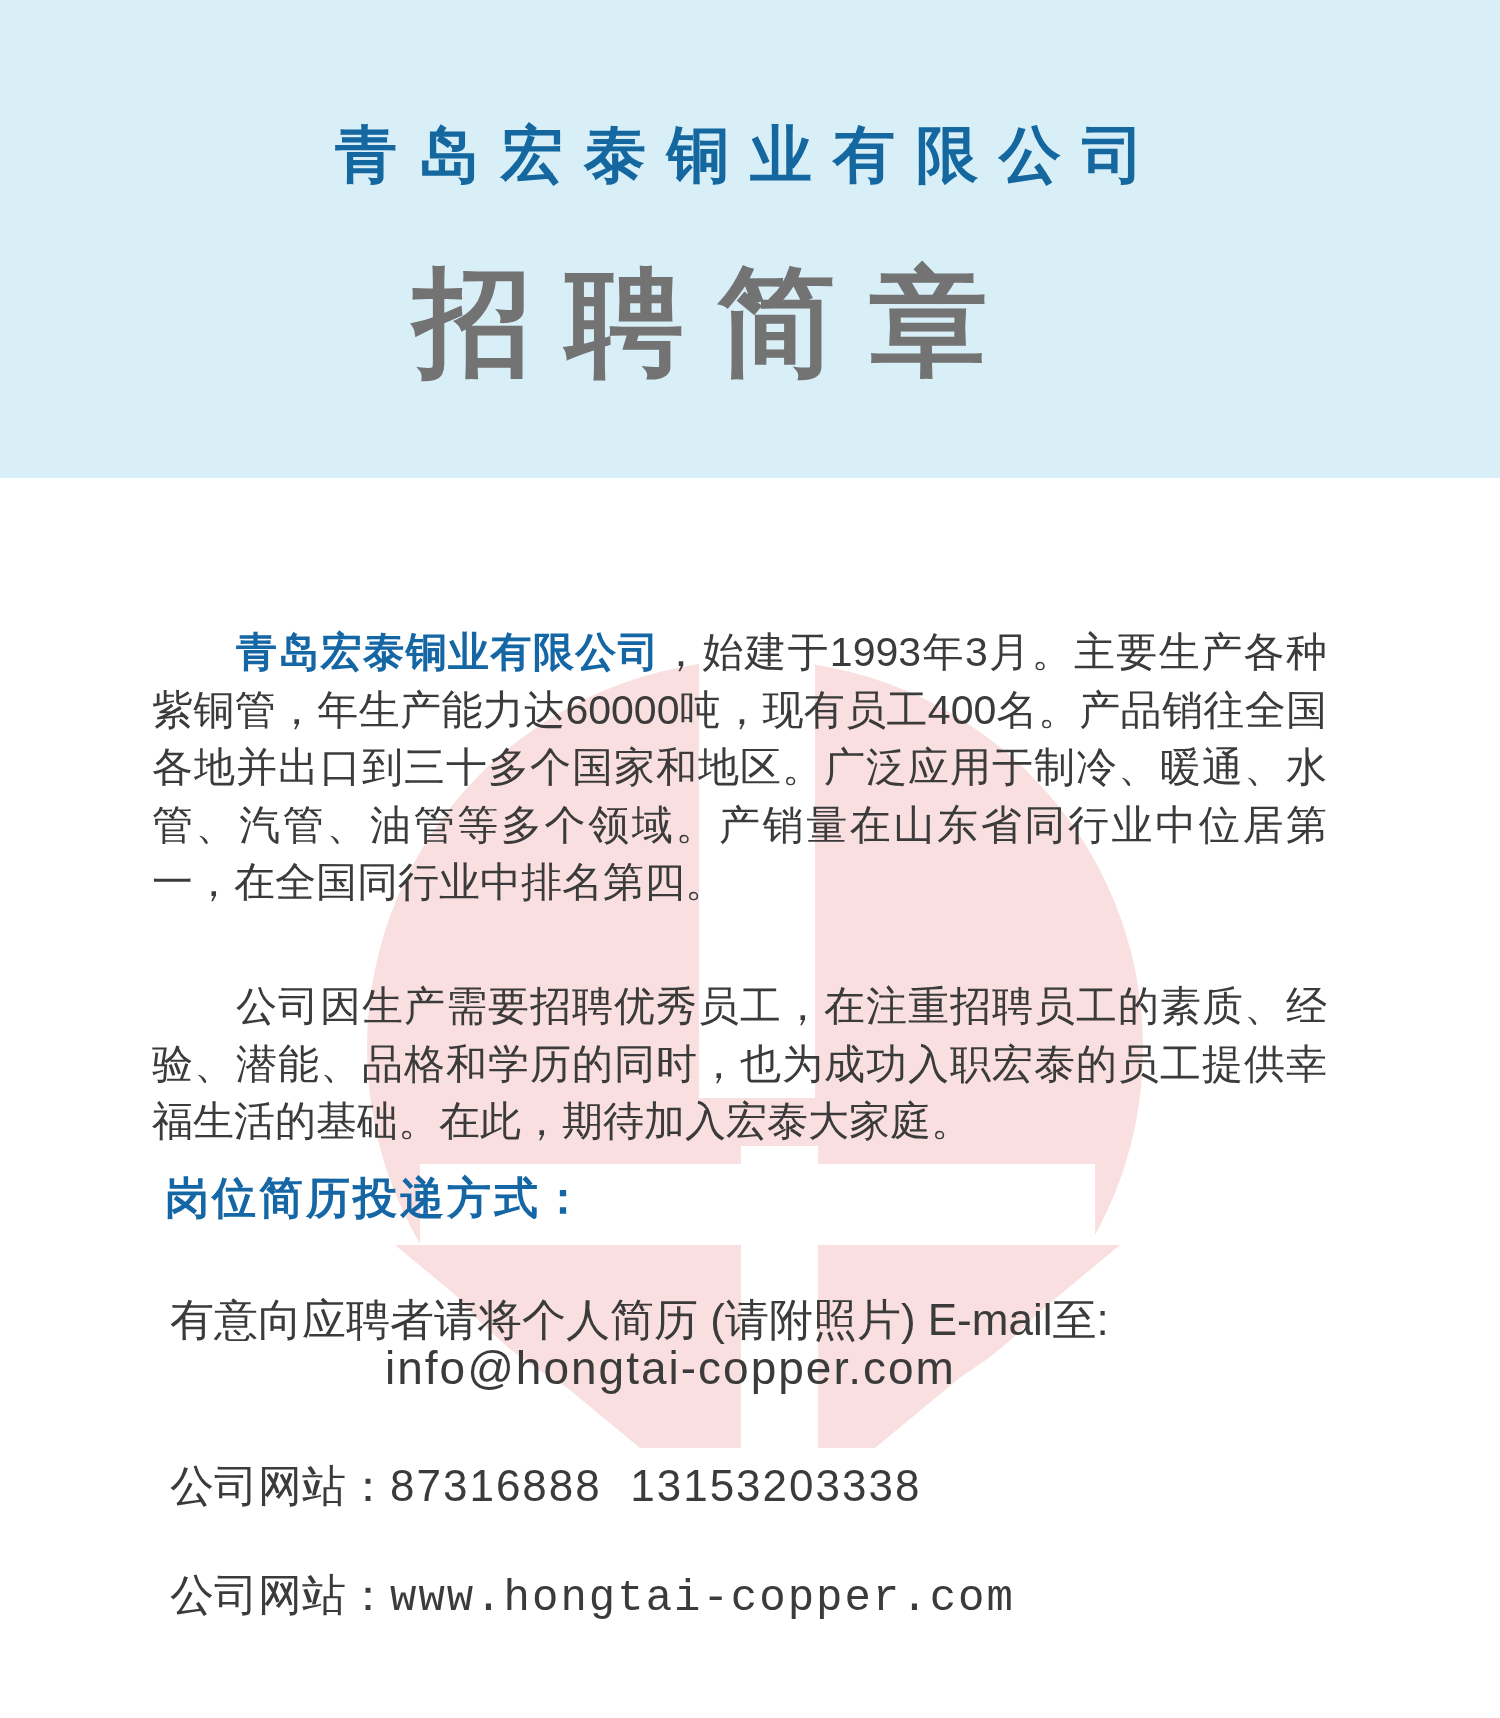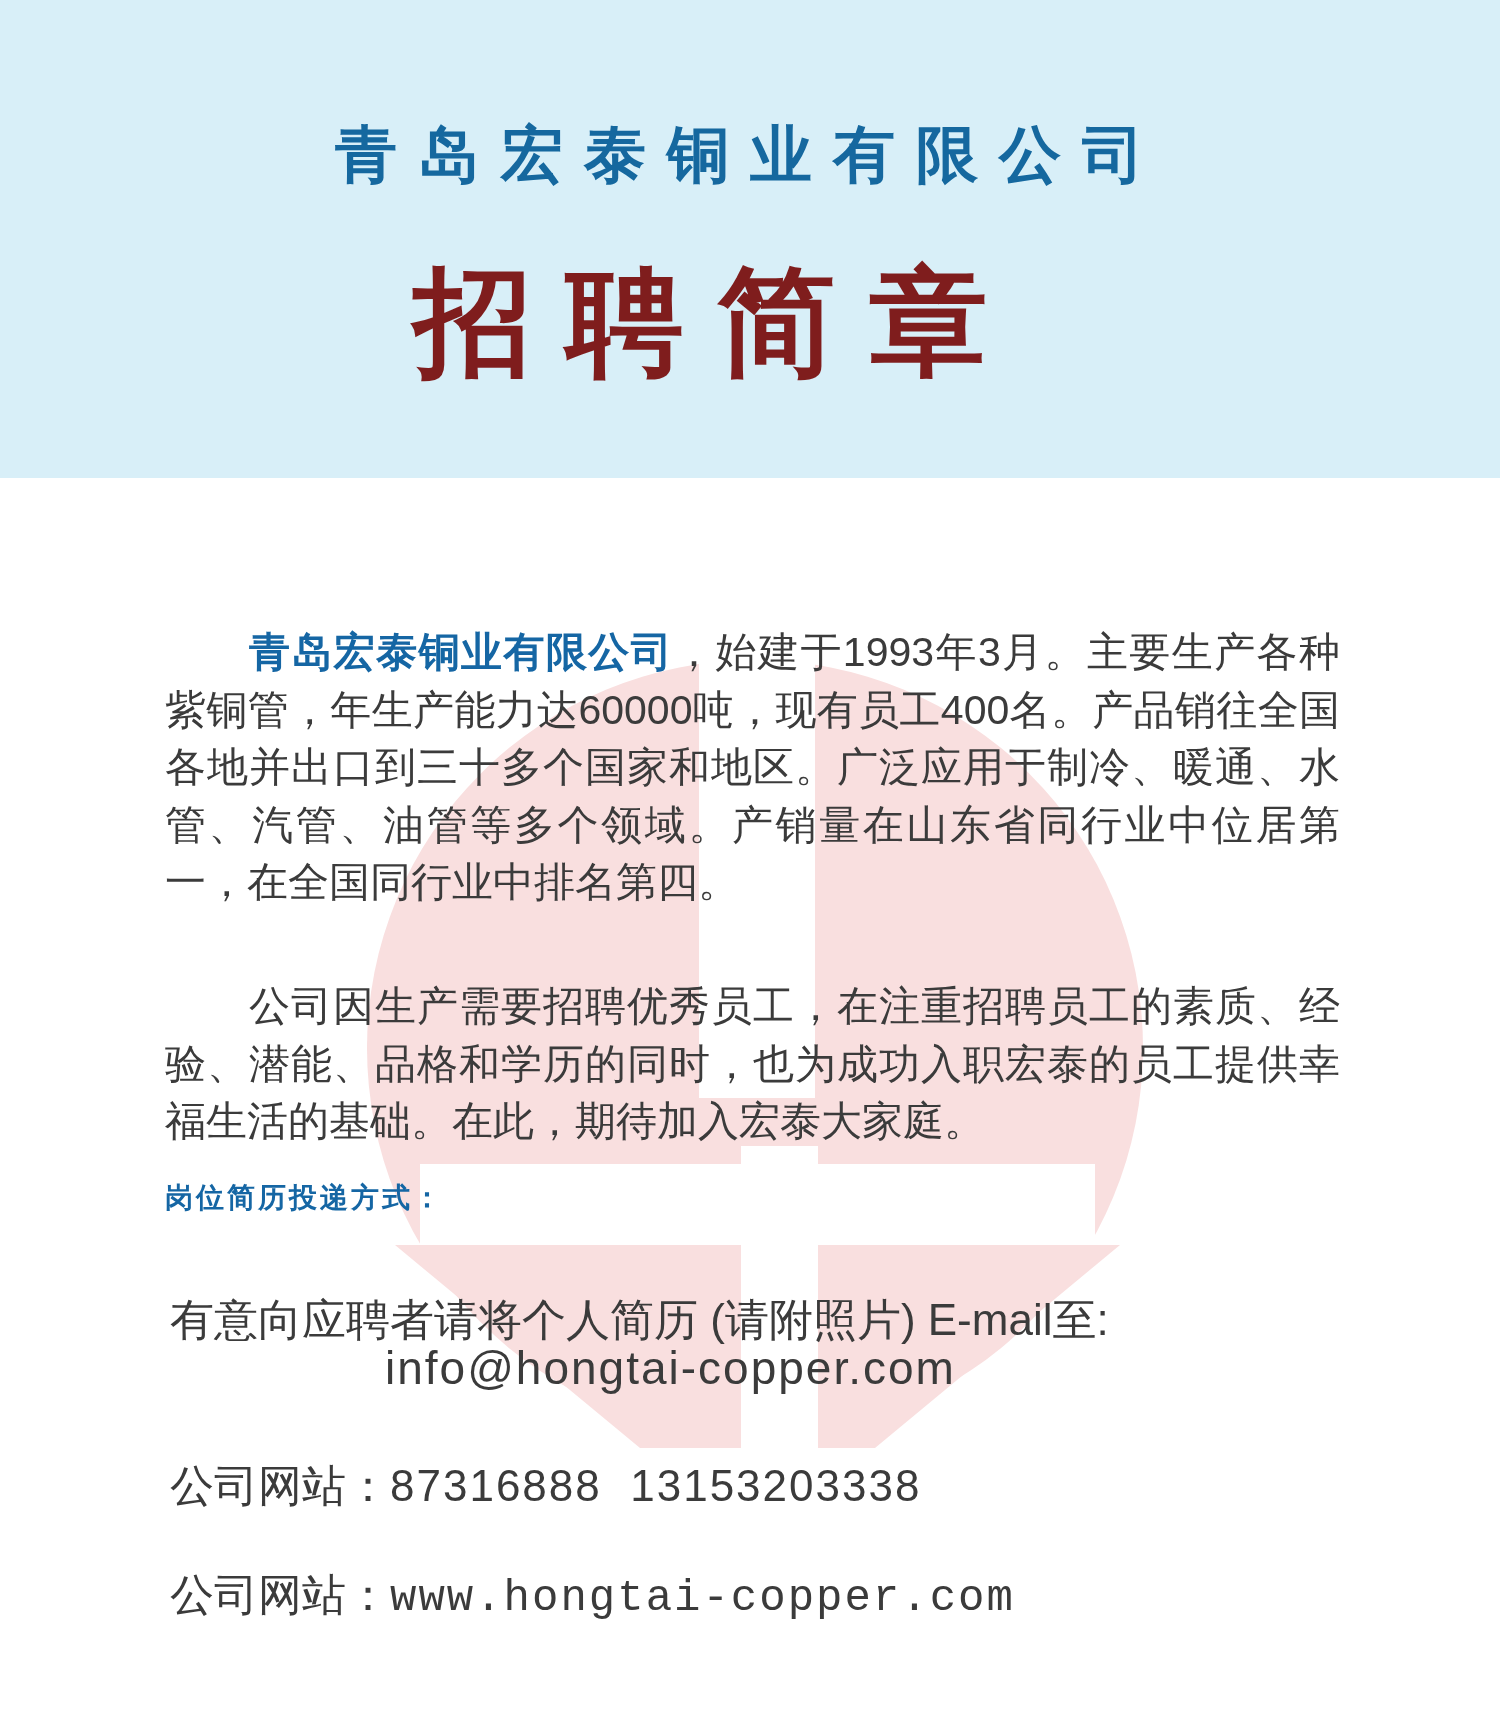--- a/index.html
+++ b/index.html
@@ -17,43 +17,43 @@
   .company-name{
     position:absolute;left:0;top:112px;width:1500px;
     text-align:center;
     font-size:62px;font-weight:700;letter-spacing:21px;
     color:#15689f;line-height:86px;white-space:nowrap;
   }
   .poster-title{
     position:absolute;left:0;top:245px;width:1435px;
     text-align:center;
     font-size:118px;font-weight:900;letter-spacing:34px;
-    color:#7f1d1d;line-height:154px;white-space:nowrap;
+    color:#737373;line-height:154px;white-space:nowrap;
   }
   
   .watermark{
     position:absolute;left:0;top:0;width:1500px;height:1718px;
     z-index:0;pointer-events:none;
   }
   
   .copy{
     position:absolute;z-index:2;color:#3b3b3b;
     font-size:41px;line-height:57.5px;font-weight:300;
   }
   .para{
-    left:165px;width:1175px;
+    left:152px;width:1175px;
     text-align:justify;text-justify:inter-character;
     text-indent:84px;
   }
   #para1{top:583px;}
   #para2{top:937px;font-family:Liberation Serif, serif;}
   .lead-bold{font-weight:700;color:#1566a4;}
   .section-heading{
     position:absolute;left:165px;top:1170px;z-index:2;
-    font-size:28px;font-weight:700;letter-spacing:3px;
+    font-size:44px;font-weight:700;letter-spacing:3px;
     color:#1566a4;line-height:56px;white-space:nowrap;
   }
   .row{
     position:absolute;z-index:2;color:#3b3b3b;
     font-size:44px;font-weight:300;line-height:56px;white-space:pre;
   }
   #row-instruction{left:170px;top:1292px;}
   #row-email{
     left:385px;top:1338px;
     font-size:46px;letter-spacing:2px;line-height:60px;

